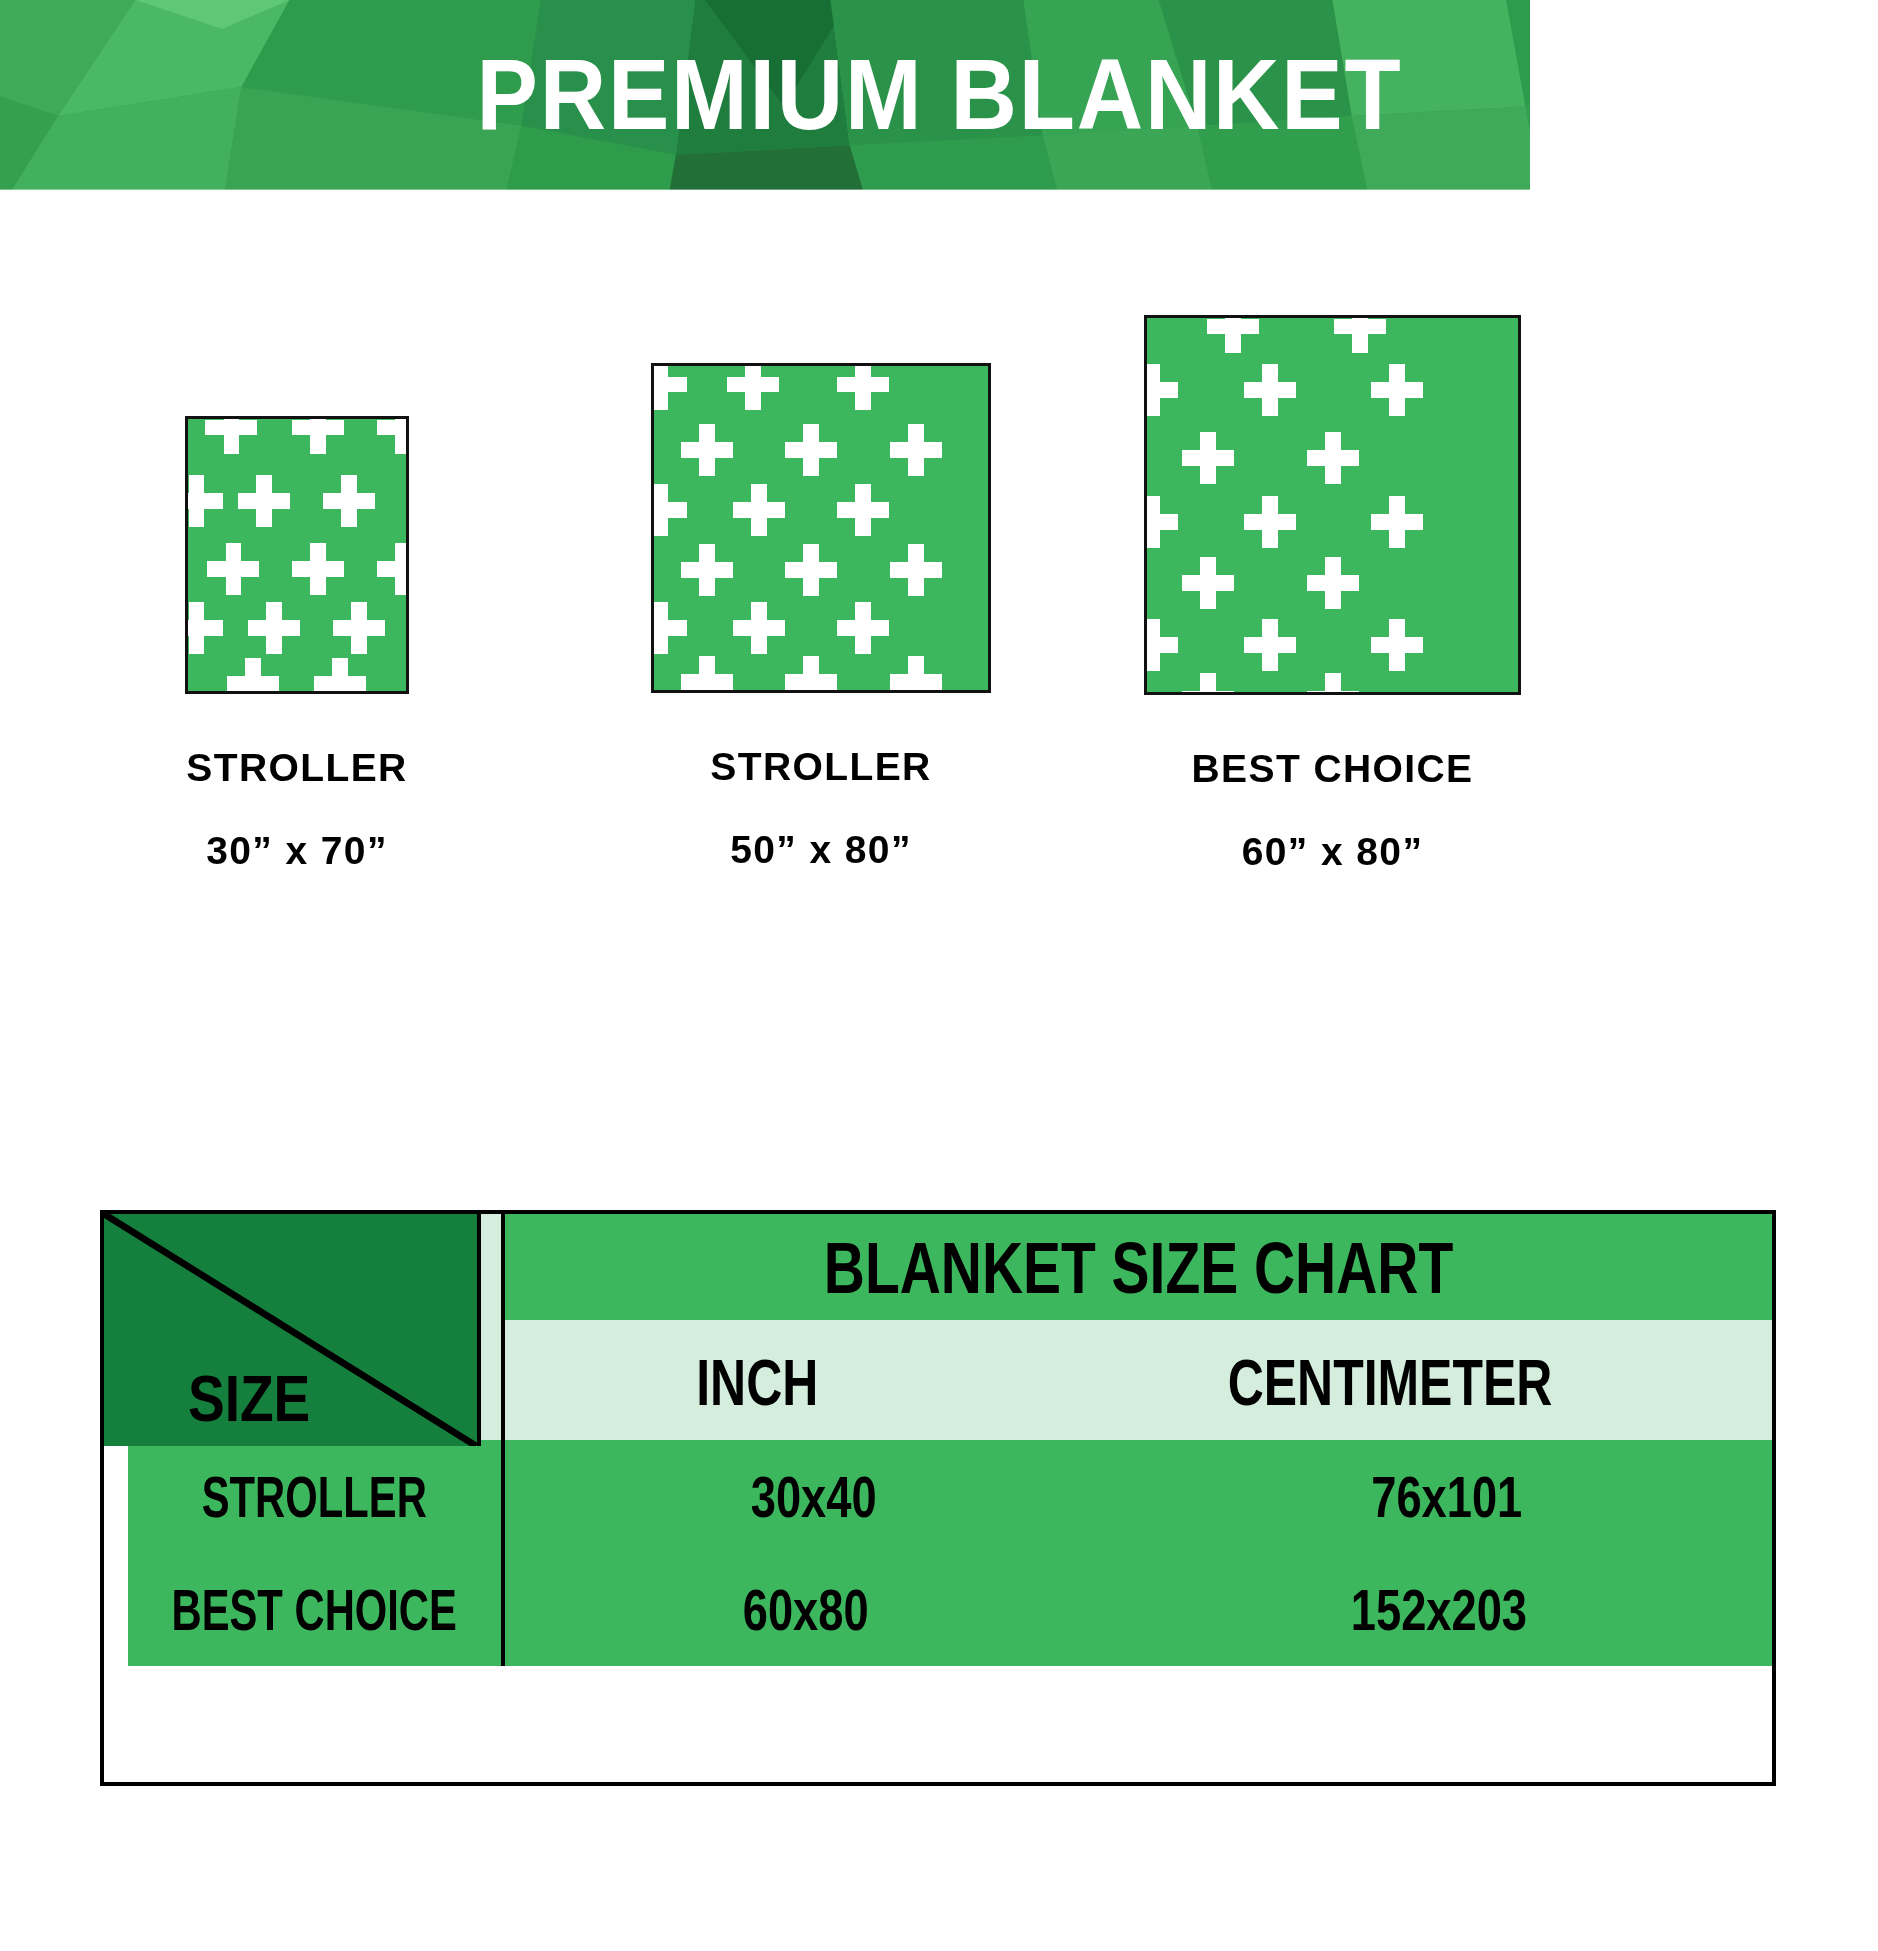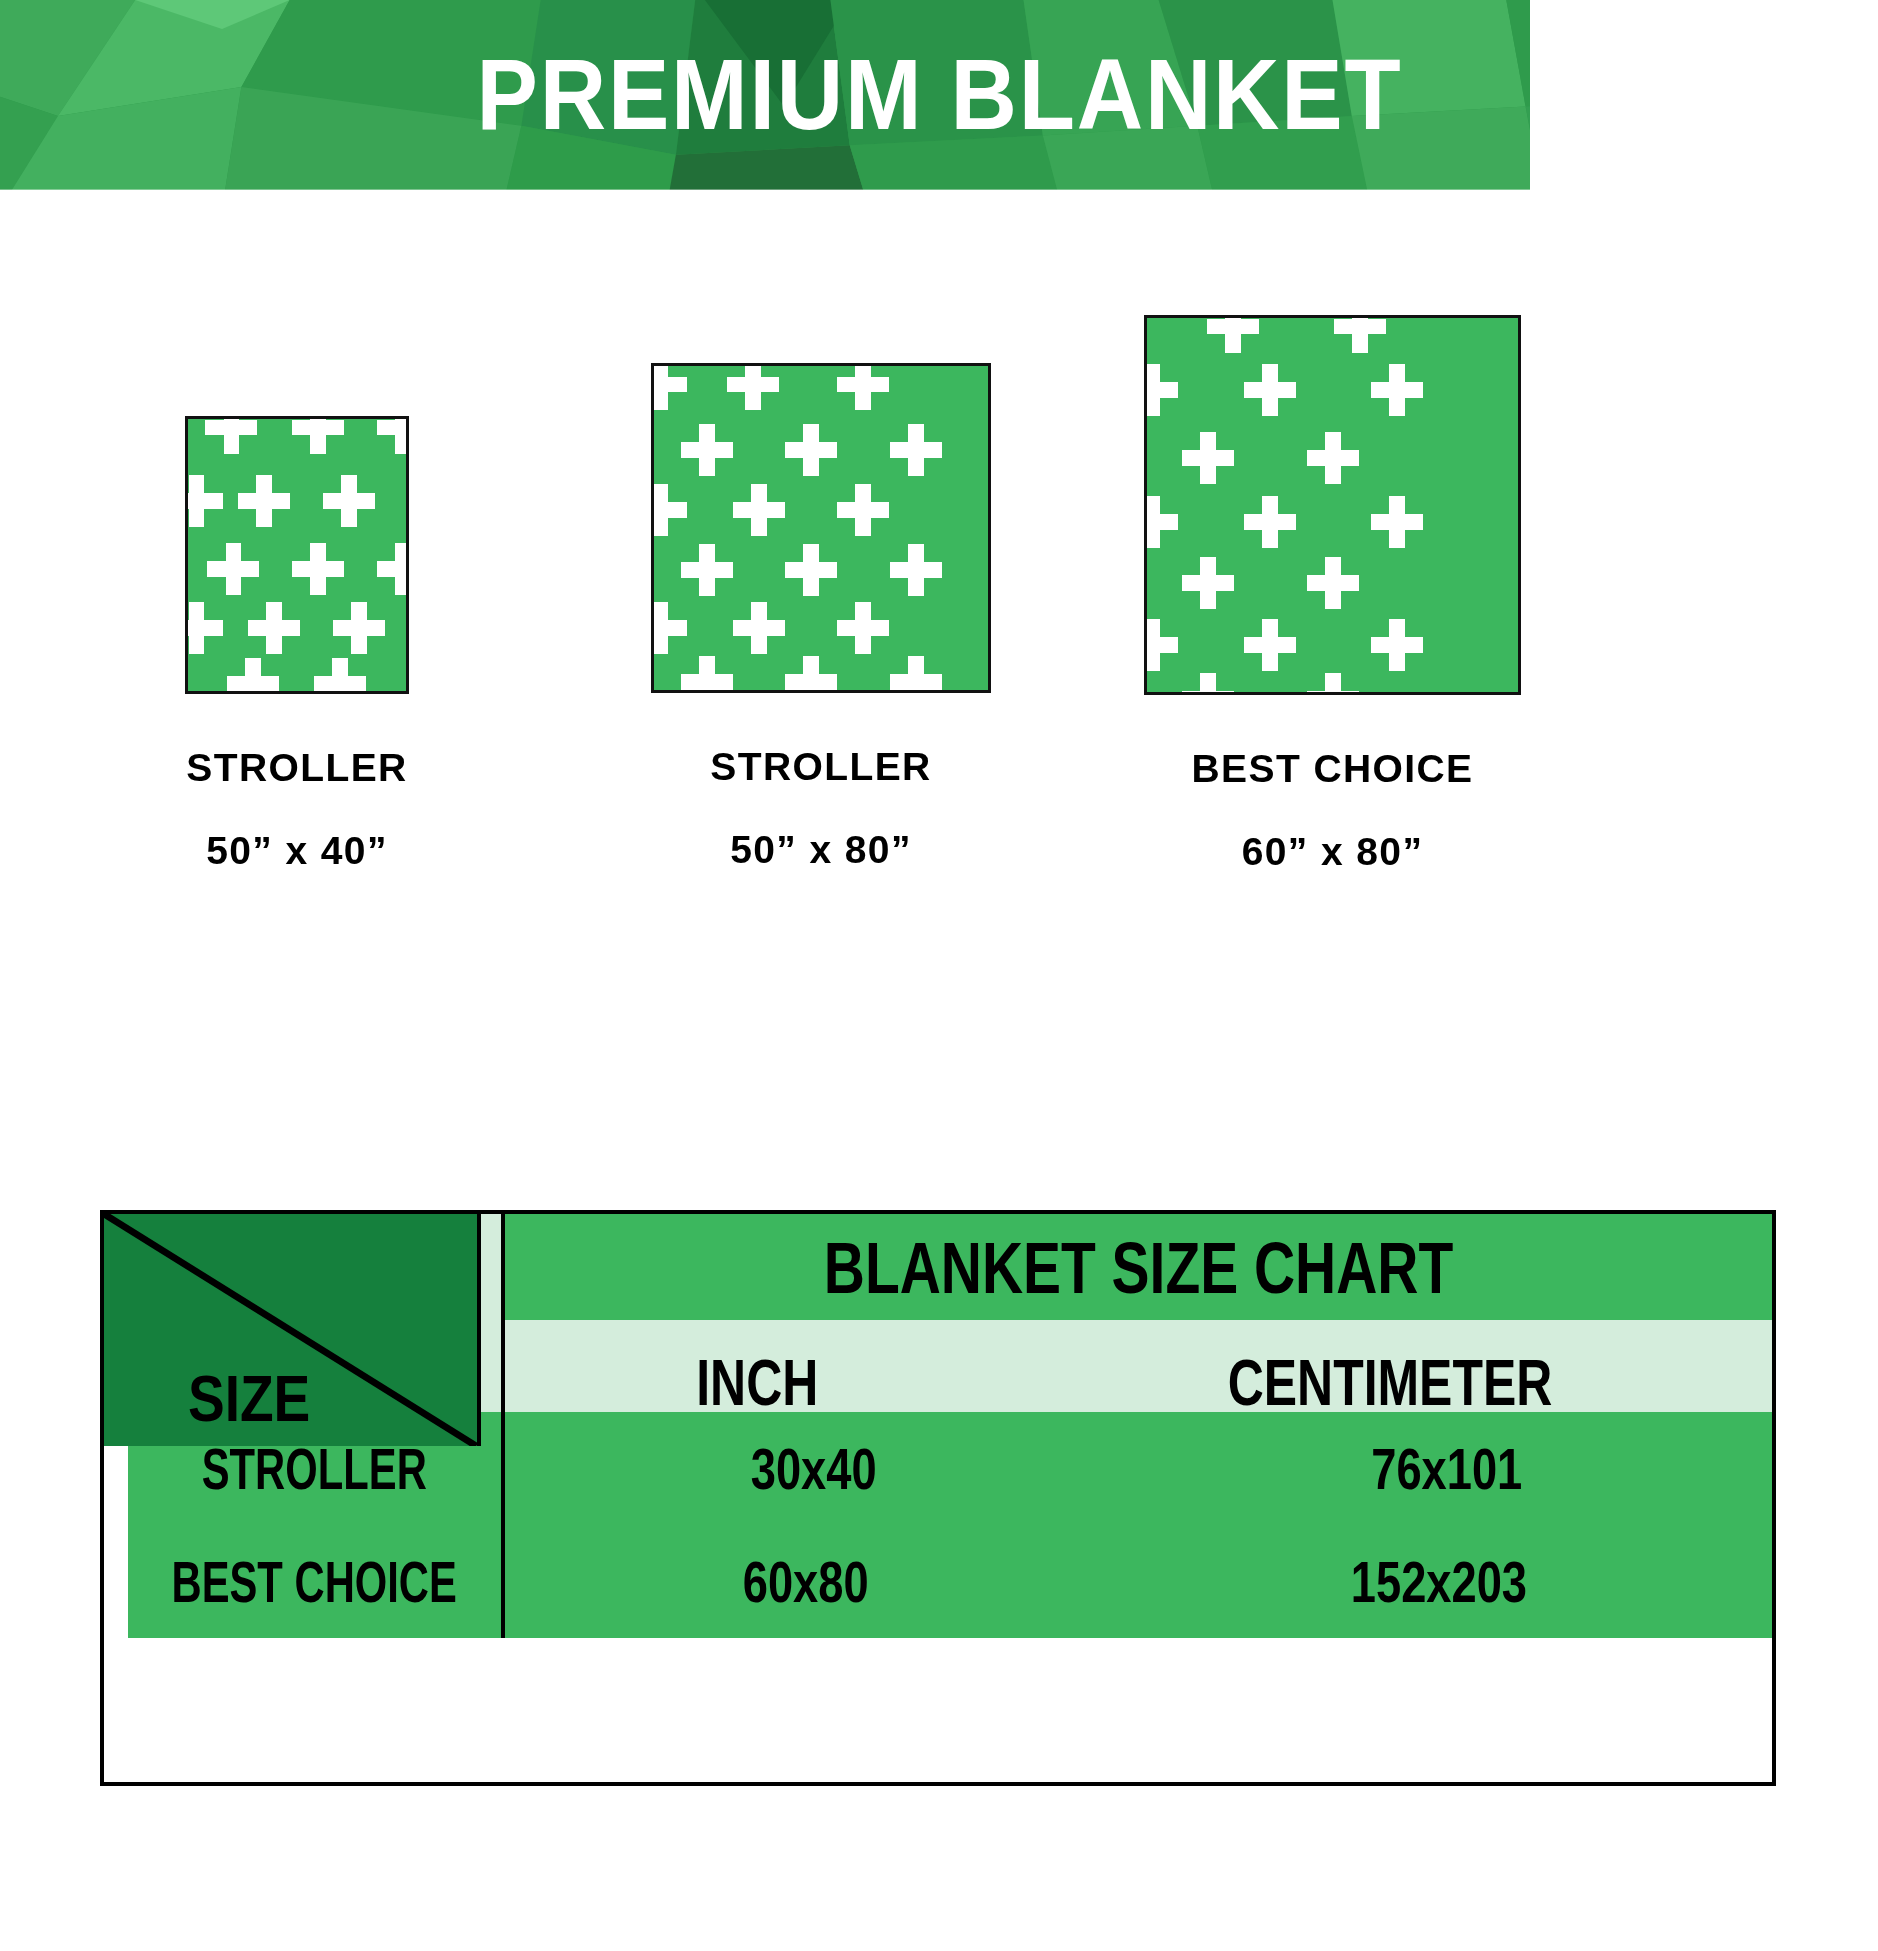--- a/index.html
+++ b/index.html
@@ -95,21 +95,21 @@
   .col-cm{ flex:1 1 auto; }
 
   .bg-mid{ background:#3CB75E; }
   .bg-light{ background:#D4EDDC; }
 
   .row-title{ height:106px; }
   .row-title .title-cell{
     width:100%; height:106px; font-size:73px; letter-spacing:0px;
   }
 
-  .row-units{ height:92px; }
+  .row-units{ height:120px; }
   .row-units .cell{ height:126px; font-size:64px; }
 
   .row-data{ height:113px; }
   .row-data .cell{ height:113px; font-size:58px; }
   .row-data .col-size .cell-text{ transform:scaleX(0.72); }
 
   
   .corner{
     position:absolute; left:0; top:0;
     width:377px; height:232px;
@@ -177,21 +177,21 @@
         <div class="cross" style="left:104px;  top:124px;"></div>
         <div class="cross" style="left:189px;  top:124px;"></div>
         <div class="cross" style="left:-17.4px;  top:183px;"></div>
         <div class="cross" style="left:60px;   top:183px;"></div>
         <div class="cross" style="left:145px;  top:183px;"></div>
         <div class="cross" style="left:39px;   top:239px;"></div>
         <div class="cross" style="left:126px;  top:239px;"></div>
       </div>
     </div>
     <div class="sw-label">STROLLER</div>
-    <div class="sw-dim">50” x 40”</div>
+    <div class="sw-dim">30” x 70”</div>
   </div>
 
   <div class="sw-col" style="left:599px; top:154px; width:444px;">
     <div class="swatch" style="width:340px;height:330px;margin:0 auto;">
       <div class="pattern">
         <div class="cross" style="left:-19.3px; top:-7.7px;"></div>
         <div class="cross" style="left:73px;  top:-7.7px;"></div>
         <div class="cross" style="left:183px; top:-7.7px;"></div>
         <div class="cross" style="left:27px;  top:58px;"></div>
         <div class="cross" style="left:131px; top:58px;"></div>

